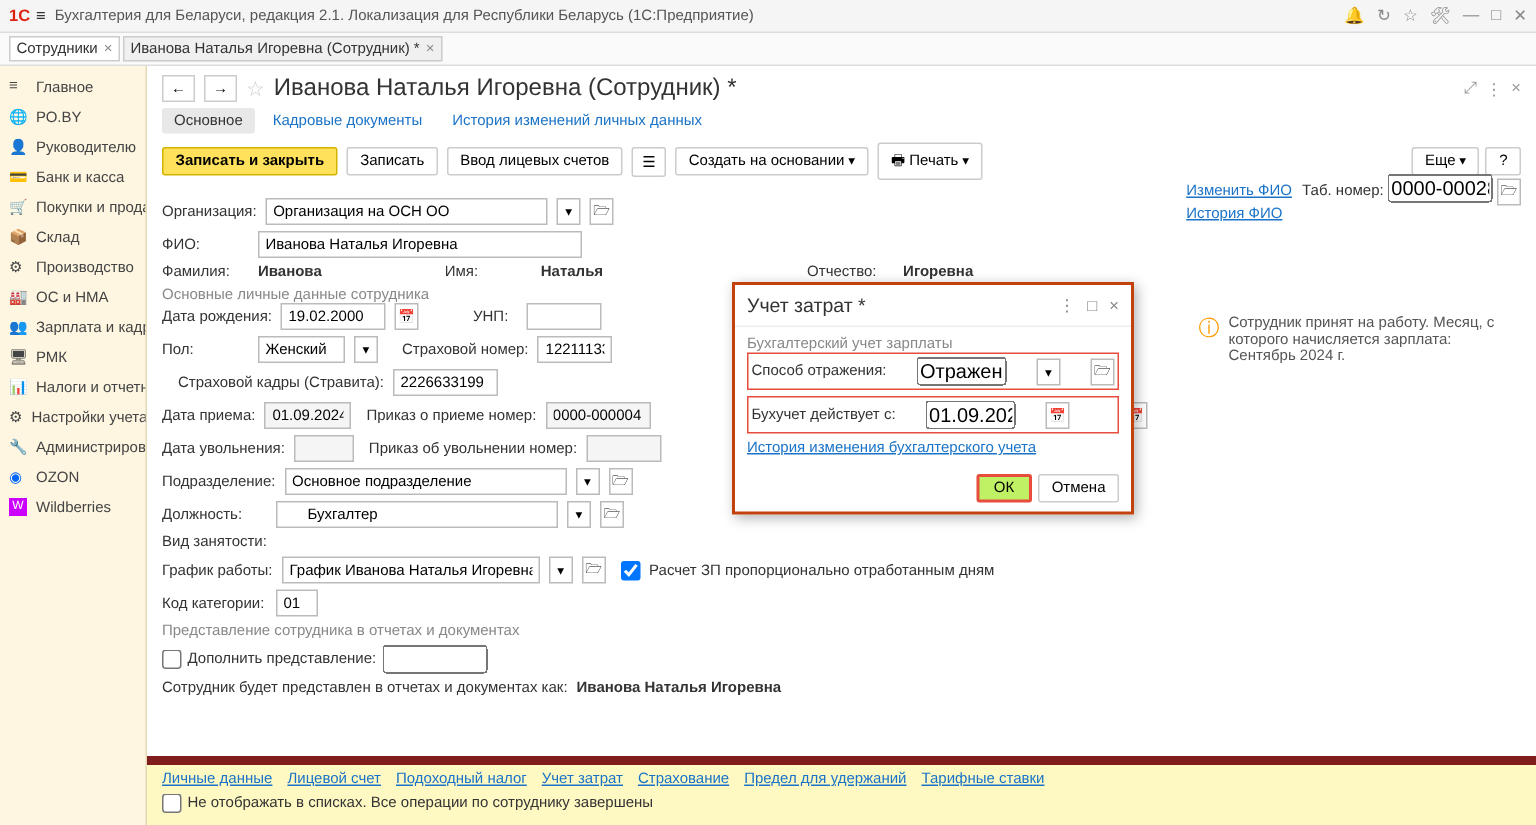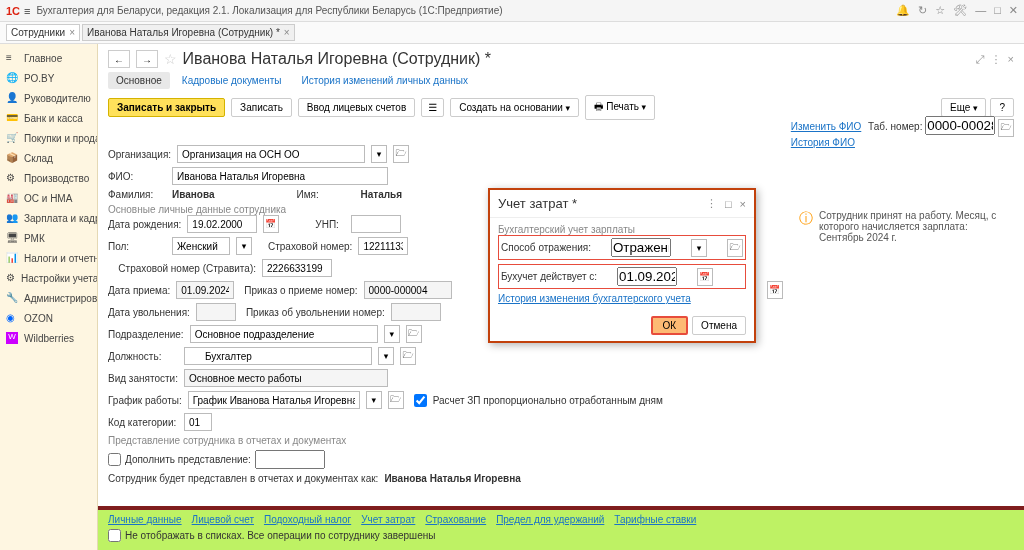--- a/index.html
+++ b/index.html
@@ -21,21 +21,21 @@
 .content { flex: 1; padding: 6px 10px; position: relative; overflow: hidden; }
 .page-header { display: flex; align-items: center; gap: 6px; margin-bottom: 4px; }
 .navbtn { border: 1px solid #ccc; background: #fff; width: 22px; height: 18px; cursor: pointer; font-size: 10px; }
 .star { color: #ccc; font-size: 14px; }
 .page-title { font-size: 16px; color: #333; }
 .hdr-right { margin-left: auto; display: flex; gap: 6px; color: #999; }
 .hdr-right span { cursor: pointer; }
 .subtabs { display: flex; gap: 4px; margin-bottom: 6px; }
 .subtab { padding: 3px 8px; font-size: 10px; cursor: pointer; color: #1a73c7; }
 .subtab.active { background: #e8e8e8; color: #333; border-radius: 2px; }
-.toolbar { display: flex; align-items: center; gap: 6px; margin-bottom: 25px; }
+.toolbar { display: flex; align-items: center; gap: 6px; margin-bottom: 12px; }
 .btn { border: 1px solid #ccc; background: #fff; padding: 3px 8px; font-size: 10px; cursor: pointer; border-radius: 2px; }
 .btn.primary { background: #ffe15b; border-color: #d4b300; font-weight: bold; }
 .btn.dropdown::after { content: " ▾"; font-size: 9px; }
 .btn.icon { padding: 3px 6px; }
 .toolbar-right { margin-left: auto; display: flex; gap: 4px; padding-left: 24px; }
 .field-row { display: flex; align-items: center; margin-bottom: 4px; gap: 6px; font-size: 10px; }
 .field-row label { min-width: 58px; color: #333; }
 .field-row input[type=text], .field-row .sel { border: 1px solid #bbb; padding: 2px 4px; font-size: 10px; height: 18px; background: #fff; }
 .field-row input.readonly { background: #f5f5f5; }
 .link { color: #1a73c7; text-decoration: underline; cursor: pointer; font-size: 10px; }
@@ -44,26 +44,26 @@
 .small-btn { border: 1px solid #bbb; background: #fff; width: 16px; height: 18px; font-size: 9px; cursor: pointer; }
 .checkbox-row { display: flex; align-items: center; gap: 4px; font-size: 10px; margin: 4px 0; }
 .dialog { position: absolute; left: 390px; top: 144px; width: 268px; background: #fff; border: 2px solid #c2410c; box-shadow: 2px 2px 8px rgba(0,0,0,0.3); z-index: 100; }
 .dialog-header { display: flex; align-items: center; padding: 6px 8px; border-bottom: 1px solid #eee; }
 .dialog-title { font-size: 13px; flex: 1; }
 .dialog-header .dbtn { cursor: pointer; color: #888; margin-left: 8px; font-size: 11px; }
 .dialog-body { padding: 6px 8px; font-size: 10px; }
 .dialog-row { display: flex; align-items: center; gap: 20px; margin-bottom: 4px; }
 .dialog-row.hl { border: 1px solid #e74c3c; padding: 2px; }
 .dialog-footer { display: flex; justify-content: flex-end; gap: 4px; padding: 6px 8px; }
-.btn.ok { background: #fdba74; border: 2px solid #e74c3c; padding: 2px 10px; text-align: right; }
+.btn.ok { background: #bef264; border: 2px solid #e74c3c; padding: 2px 10px; text-align: right; }
 .info-box { position: absolute; right: 10px; top: 166px; width: 215px; font-size: 10px; color: #555; display: flex; gap: 6px; }
 .info-box .iicon { color: #f90; font-size: 14px; }
 .right-info { position: absolute; right: 10px; top: 72px; font-size: 10px; }
 .right-info .link { margin-right: 4px; }
-.bottom-bar { position: absolute; bottom: 0; left: 0; right: 0; padding: 4px 10px; border-top: 4px solid #7f1d1d; background: #bef264; }
+.bottom-bar { position: absolute; bottom: 0; left: 0; right: 0; padding: 4px 10px; border-top: 6px solid #7f1d1d; background: #fef9c3; }
 .bottom-links { display: flex; gap: 10px; margin-bottom: 4px; }
 </style>
 </head>
 <body>
 
 <div class="titlebar">
   <span class="logo">1С</span>
   <span class="menu-icon">≡</span>
   <span class="title-text">Бухгалтерия для Беларуси, редакция 2.1. Локализация для Республики Беларусь   (1С:Предприятие)</span>
   <div class="winbtns">
@@ -217,29 +217,29 @@
 
     <div class="field-row">
       <label>Пол:</label>
       <input type="text" style="width: 58px;" value="Женский">
         <button class="small-btn">▾</button>
       <label style="margin-left:10px;min-width:80px">Страховой номер:</label>
       <input type="text" style="width: 50px;" value="1221113363">
     </div>
 
     <div class="field-row">
-      <label style="min-width:148px;text-align:right">Страховой номер (Стравита):</label>
+      <label style="min-width:148px;text-align:right">Страховой кадры (Стравита):</label>
       <input type="text" style="width: 70px;" value="2226633199">
     </div>
 
     <div class="field-row">
       <label>Дата приема:</label>
       <input type="text" class="readonly" style="width: 58px;" readonly="" value="01.09.2024">
       <label style="margin-left:4px;min-width:110px">Приказ о приеме номер:</label>
-      <input type="text" class="readonly" style="width: 88px;" readonly="" value="0000-000004">
+      <input type="text" class="readonly" style="width: 70px;" readonly="" value="0000-000004">
       <span style="margin-left:270px">,67</span>
       <button class="small-btn" style="margin-left:20px">📅</button>
     </div>
 
     <div class="field-row">
       <label style="min-width:80px">Дата увольнения:</label>
       <input type="text" class="readonly" style="width: 40px;" readonly="">
       <label style="margin-left:4px;min-width:130px">Приказ об увольнении номер:</label>
       <input type="text" class="readonly" style="width: 50px;" readonly="">
     </div>
@@ -254,21 +254,20 @@
 
     <div class="field-row">
       <label style="min-width:70px">Должность:</label>
       <input type="text" style="width: 188px; padding-left: 20px;" value="Бухгалтер">
         <button class="small-btn">▾</button>
         <button class="small-btn">🗁</button>
     </div>
 
     <div class="field-row">
       <label style="min-width:70px">Вид занятости:</label>
-      <input type="text" class="readonly" style="width: 204px;" readonly="" value="Основное место работы">
     </div>
 
     <div class="field-row">
       <label style="min-width:70px">График работы:</label>
       <input type="text" style="width: 172px;" value="График Иванова Наталья Игоревна">
         <button class="small-btn">▾</button>
         <button class="small-btn">🗁</button>
       <input type="checkbox" checked="" style="margin-left: 4px;">
       <span>Расчет ЗП пропорционально отработанным дням</span>
     </div>

